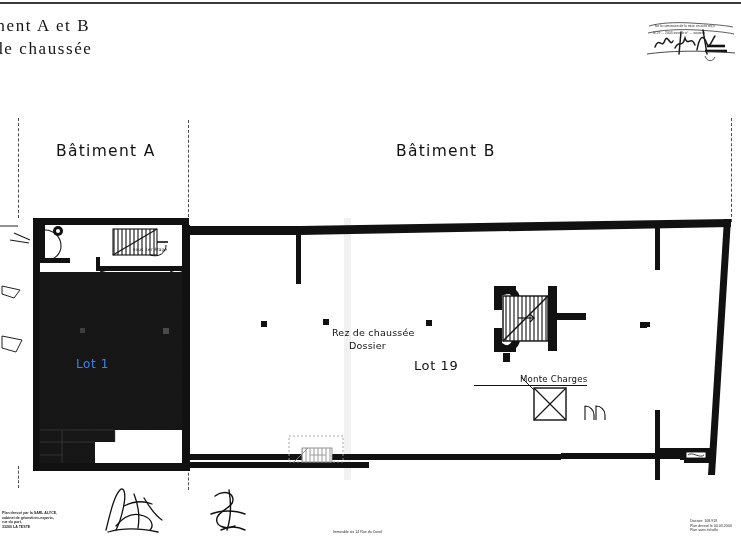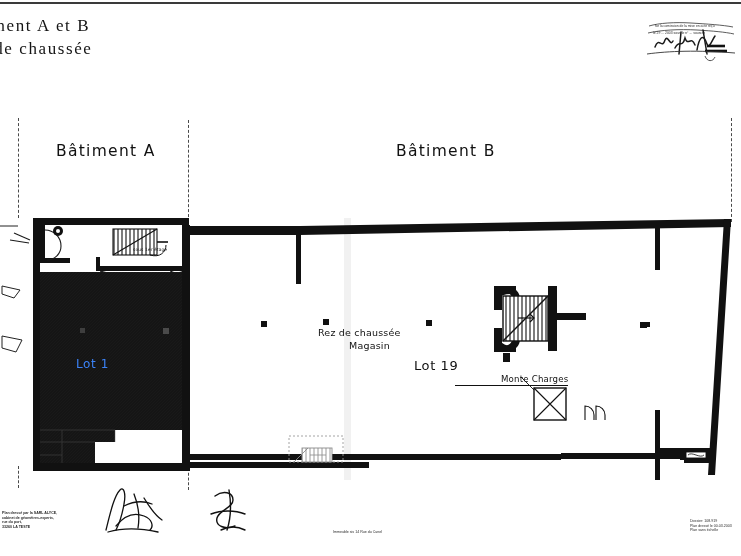--- a/index.html
+++ b/index.html
@@ -44,24 +44,24 @@
 
   
   #plan{position:absolute;left:0;top:100px;width:741px;height:400px;}
   #plan svg{display:block;}
 
   
   .plab{
     position:absolute;font-family:"DejaVu Sans", sans-serif;color:#111;
     white-space:nowrap;
   }
-  #lab-rez{left:318px;top:327px;font-size:9.5px;letter-spacing:.2px;}
+  #lab-rez{left:332px;top:327px;font-size:9.5px;letter-spacing:.2px;}
   #lab-mag{left:349px;top:340px;font-size:9.5px;letter-spacing:.2px;}
   #lab-lot14{left:414px;top:358px;font-size:13px;letter-spacing:.6px;}
-  #lab-mc{left:455px;top:374px;font-size:8.6px;letter-spacing:.2px;
+  #lab-mc{left:474px;top:374px;font-size:8.6px;letter-spacing:.2px;
           border-bottom:1px solid #111;padding-bottom:1px;padding-left:46px;}
   #lab-lot1{left:76px;top:357px;font-size:12px;letter-spacing:.6px;
             color:#3b82f6;}
   #lab-stair-a{left:133px;top:247px;font-size:4.4px;letter-spacing:.1px;color:#222;}
 
   
   .micro{
     position:absolute;font-family:"Liberation Sans", sans-serif;
     font-size:3.6px;line-height:4.6px;color:#2a2a2a;white-space:nowrap;
   }
@@ -278,21 +278,21 @@
       <path d="M688,355 C692,351 700,359 704,355" stroke="#111" stroke-width="0.8" fill="none"></path>
       <rect x="655" y="370" width="5" height="10" fill="#111"></rect>
     </g>
 
     <path d="M33,370 L190,370" stroke="#111" stroke-width="2"></path>
 
   </svg>
   </div>
 
   <div class="plab" id="lab-rez">Rez de chaussée</div>
-  <div class="plab" id="lab-mag">Magasin</div>
+  <div class="plab" id="lab-mag">Dossier</div>
   <div class="plab" id="lab-lot14">Lot 19</div>
   <div class="plab" id="lab-mc">Monte Charges</div>
   <div class="plab" id="lab-lot1">Lot 1</div>
   <div class="plab" id="lab-stair-a">sous 1er étage</div>
 
   <div class="micro" id="foot-left">
     <div>Plan dressé par la SARL ALYCE,</div>
     <div>cabinet de géomètres-experts,</div>
     <div>rue du port,</div>
     <div>33260 LA TESTE</div>

